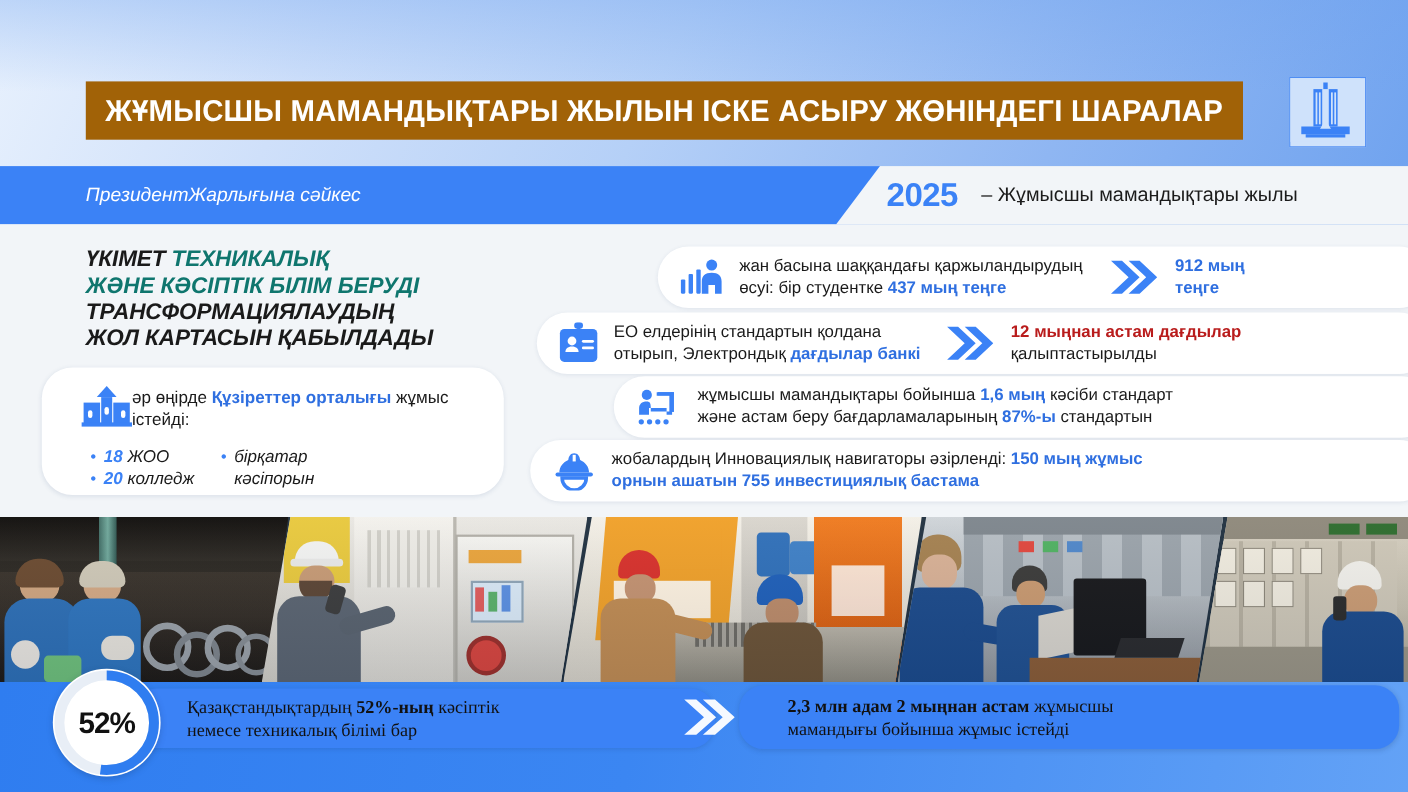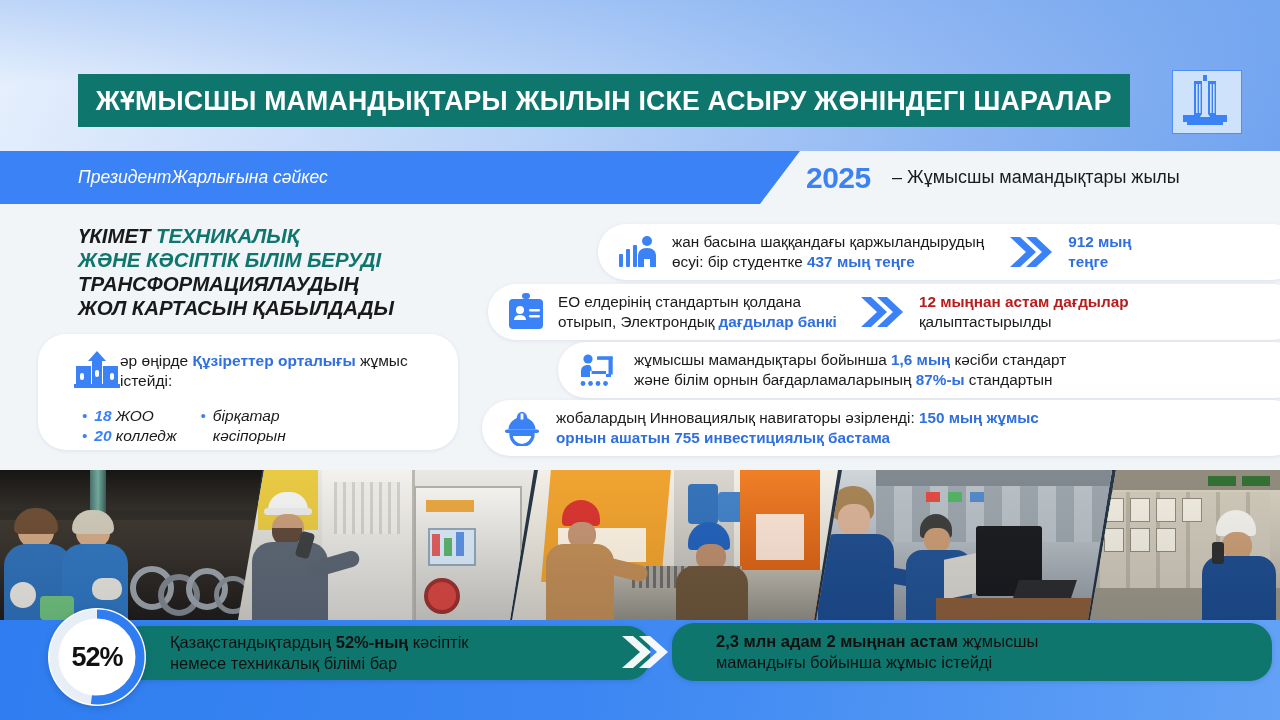--- a/index.html
+++ b/index.html
@@ -16,21 +16,21 @@
   .topband{
     position:absolute;left:0;top:0;width:1280px;height:208px;
     background:linear-gradient(115deg,#e8f1fd 0%,#cfe0fa 22%,#b5d0f7 46%,#8fb6f2 74%,#6ea2ef 100%);
   }
   .topband:after{
     content:"";position:absolute;left:0;top:0;width:1280px;height:208px;
     background:linear-gradient(180deg,rgba(110,162,239,.35) 0%,rgba(255,255,255,0) 40%);
   }
   .title-bar{
     position:absolute;left:78px;top:74px;width:1052px;height:53px;
-    background:#0f766e;
+    background:#a16207;
     display:flex;align-items:center;justify-content:center;
     z-index:4;
   }
   .title-bar span{
     color:#ffffff;font-size:27.5px;font-weight:700;letter-spacing:.2px;
     white-space:nowrap;line-height:1;
     transform:scaleX(.97);
   }
   
   .emblem{
@@ -135,22 +135,22 @@
   .donut{
     position:absolute;left:48px;top:608px;width:98px;height:98px;border-radius:50%;
     background:#ffffff;z-index:8;display:flex;align-items:center;justify-content:center;
     box-shadow:0 2px 6px rgba(20,50,100,.25);
   }
   .donut svg{position:absolute;left:0;top:0;}
   .donut .val{
     position:relative;font-size:27px;font-weight:700;color:#111;letter-spacing:-1px;z-index:2;
   }
   .bpill{
-    position:absolute;background:#0f766e;border-radius:22px;z-index:7;
-    display:flex;align-items:center;box-shadow:0 1px 5px rgba(20,50,100,.18);
+    position:absolute;background:#3b82f6;border-radius:22px;z-index:7;
+    display:flex;align-items:center;box-shadow:0 1px 5px rgba(20,50,100,.18);font-family:Liberation Serif, serif;
   }
   #bpill1{left:120px;top:626px;width:480px;height:54px;padding-left:50px;}
   #bpill2{left:672px;top:623px;width:556px;height:58px;padding-left:44px;}
   .btxt{font-size:16.5px;line-height:1.28;color:#111;}
   .btxt b{font-weight:700;}
   .bchev{position:absolute;z-index:8;display:flex;align-items:center;}
   #bchev2{left:620px;top:634px;}
 
   .ws{white-space:nowrap;}
 </style>
@@ -320,21 +320,21 @@
           <circle cx="3" cy="30.5" r="2.4"></circle>
           <circle cx="10.5" cy="30.5" r="2.4"></circle>
           <circle cx="18" cy="30.5" r="2.4"></circle>
           <circle cx="25.5" cy="30.5" r="2.4"></circle>
         </g>
       </svg>
     </span>
     <span class="body" style="margin-left:14px;">
       <span class="ptxt">
         <span class="ws" style="display:block;"><span>жұмысшы мамандықтары бойынша </span><b>1,6 мың</b><span> кәсіби стандарт</span></span>
-        <span class="ws" style="display:block;"><span>және білім орнын бағдарламаларының </span><b>87%-ы</b><span> стандартын</span></span>
+        <span class="ws" style="display:block;"><span>және астам беру бағдарламаларының </span><b>87%-ы</b><span> стандартын</span></span>
       </span>
     </span>
   </div>
 
   <div class="pill" id="pill4">
     <span class="ic">
       <svg width="40" height="36" viewBox="0 0 40 36">
         <g fill="#3b82f6">
           <path d="M20 2c-3.2 0-5 2.6-5.4 6.2C10 10.2 6.5 14.4 6.5 19.5h27C33.5 14.4 30 10.2 25.4 8.2 25 4.6 23.2 2 20 2z"></path>
           <rect x="3" y="19.5" width="34" height="3.6" rx="1.8"></rect>

